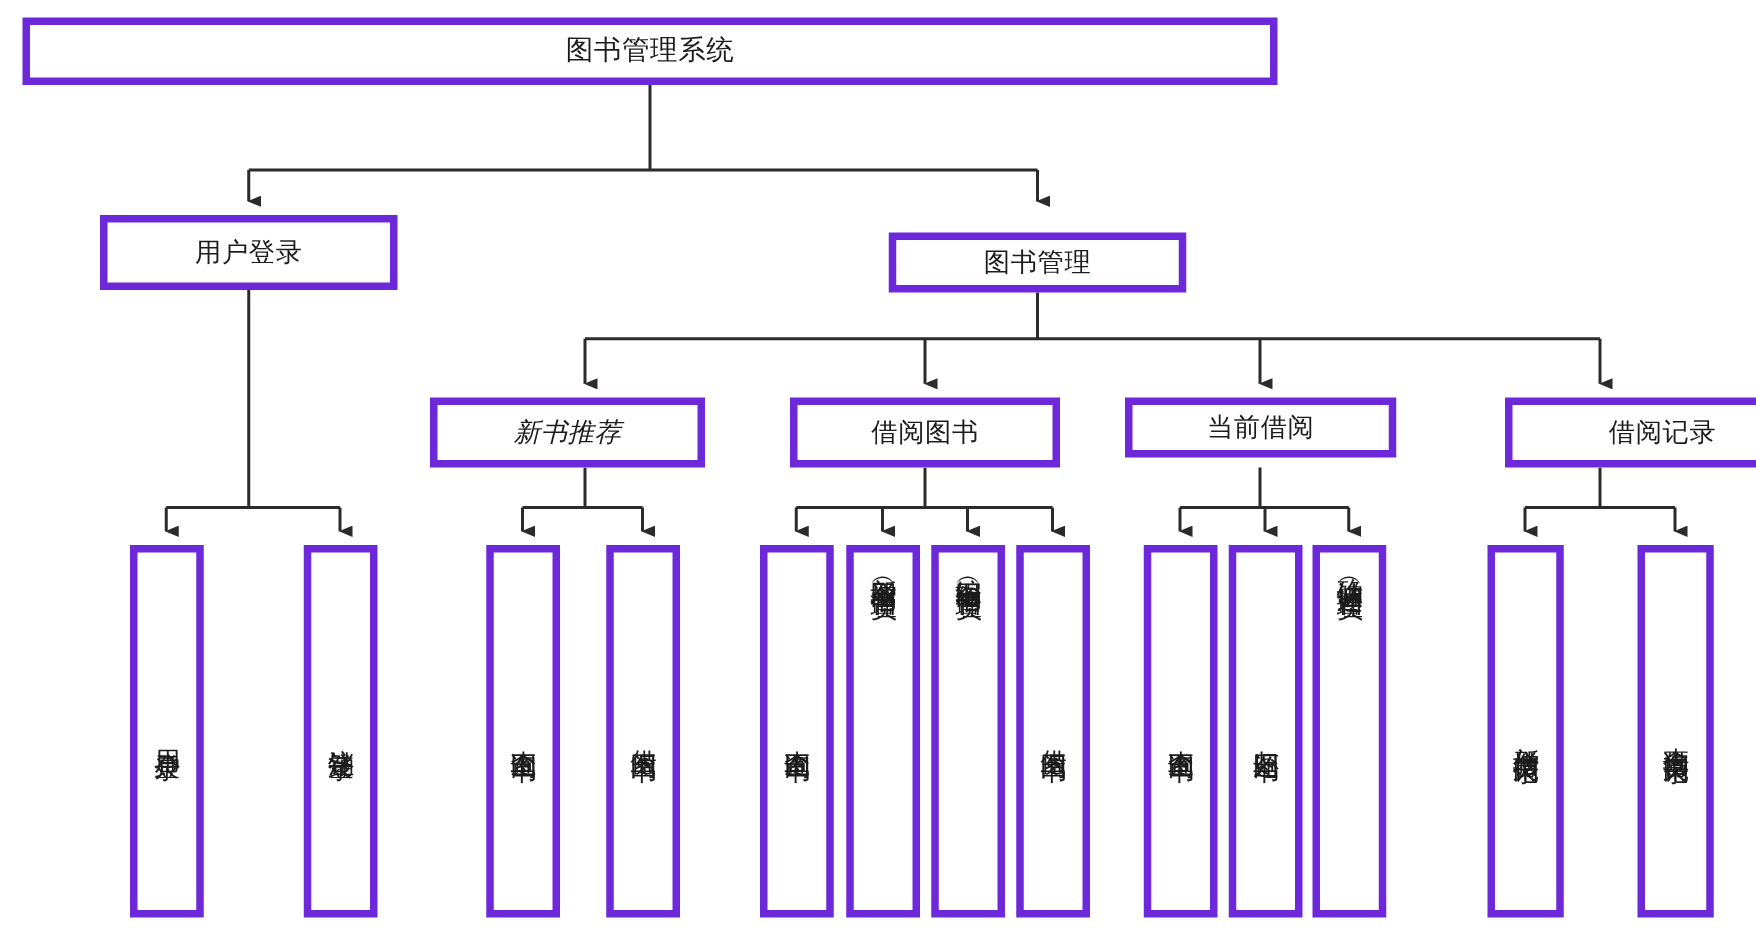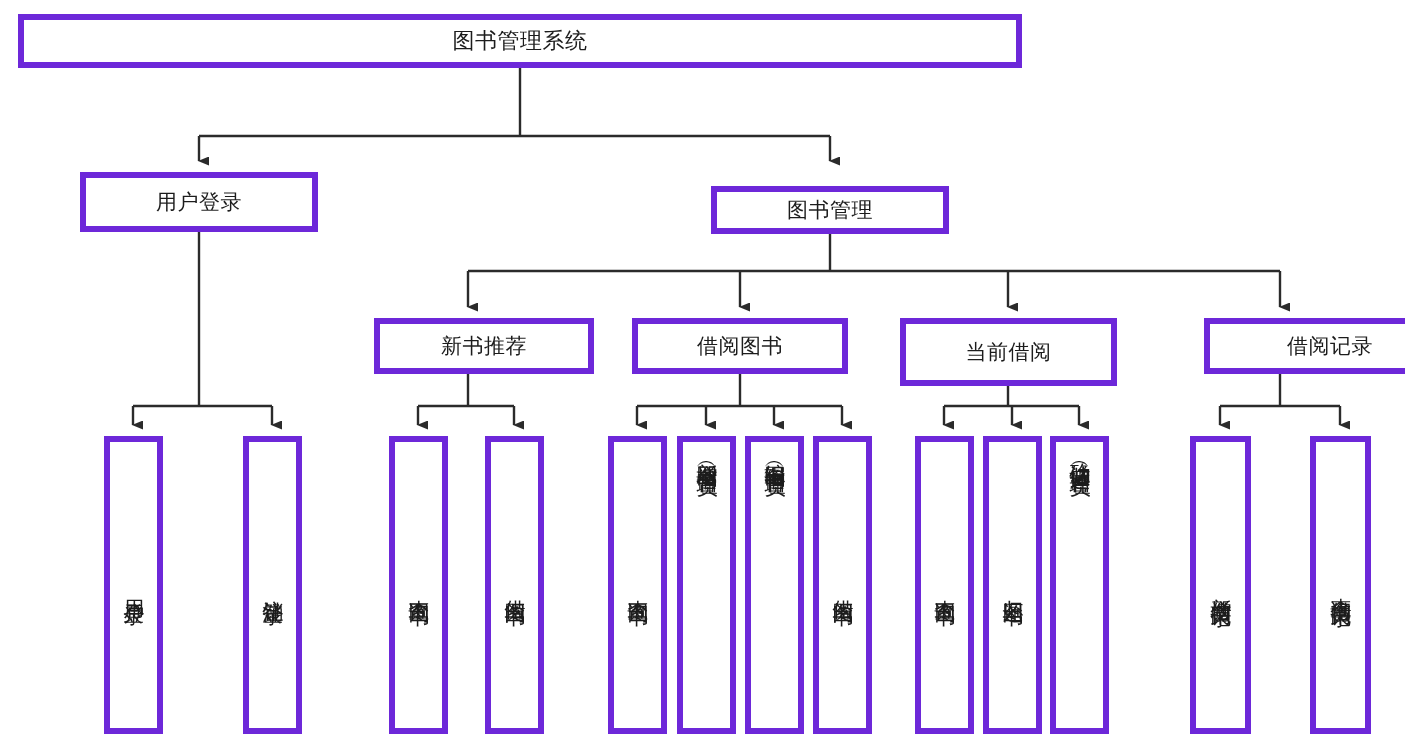--- a/index.html
+++ b/index.html
@@ -133,27 +133,27 @@
 
   <div id="level2-host">
       <div class="node horiz" style="left: 80px; top: 172px; width: 238px; height: 60px;">
         <span class="label">用户登录</span>
       </div>
       <div class="node horiz" style="left: 711px; top: 172px; width: 238px; height: 48px; margin-top: 14px;">
         <span class="label">图书管理</span>
       </div>
     </div>
   <div id="level3-host">
-      <div class="node horiz" style="left: 374px; top: 318px; width: 220px; height: 56px;">
+      <div class="node horiz" style="left: 344px; top: 318px; width: 220px; height: 56px; font-style: italic;">
         <span class="label">新书推荐</span>
       </div>
       <div class="node horiz" style="left: 632px; top: 318px; width: 216px; height: 56px;">
         <span class="label">借阅图书</span>
       </div>
-      <div class="node horiz" style="left: 900px; top: 318px; width: 217px; height: 68px;">
+      <div class="node horiz" style="left: 900px; top: 318px; width: 217px; height: 48px;">
         <span class="label">当前借阅</span>
       </div>
       <div class="node horiz" style="left: 1204px; top: 318px; width: 252px; height: 56px;">
         <span class="label">借阅记录</span>
       </div>
     </div>
   <div id="leaves-host">
       <div class="node leaf center" style="left: 104px; top: 436px; width: 59px; height: 298px;">
         <span class="label">用户登录</span>
       </div>

